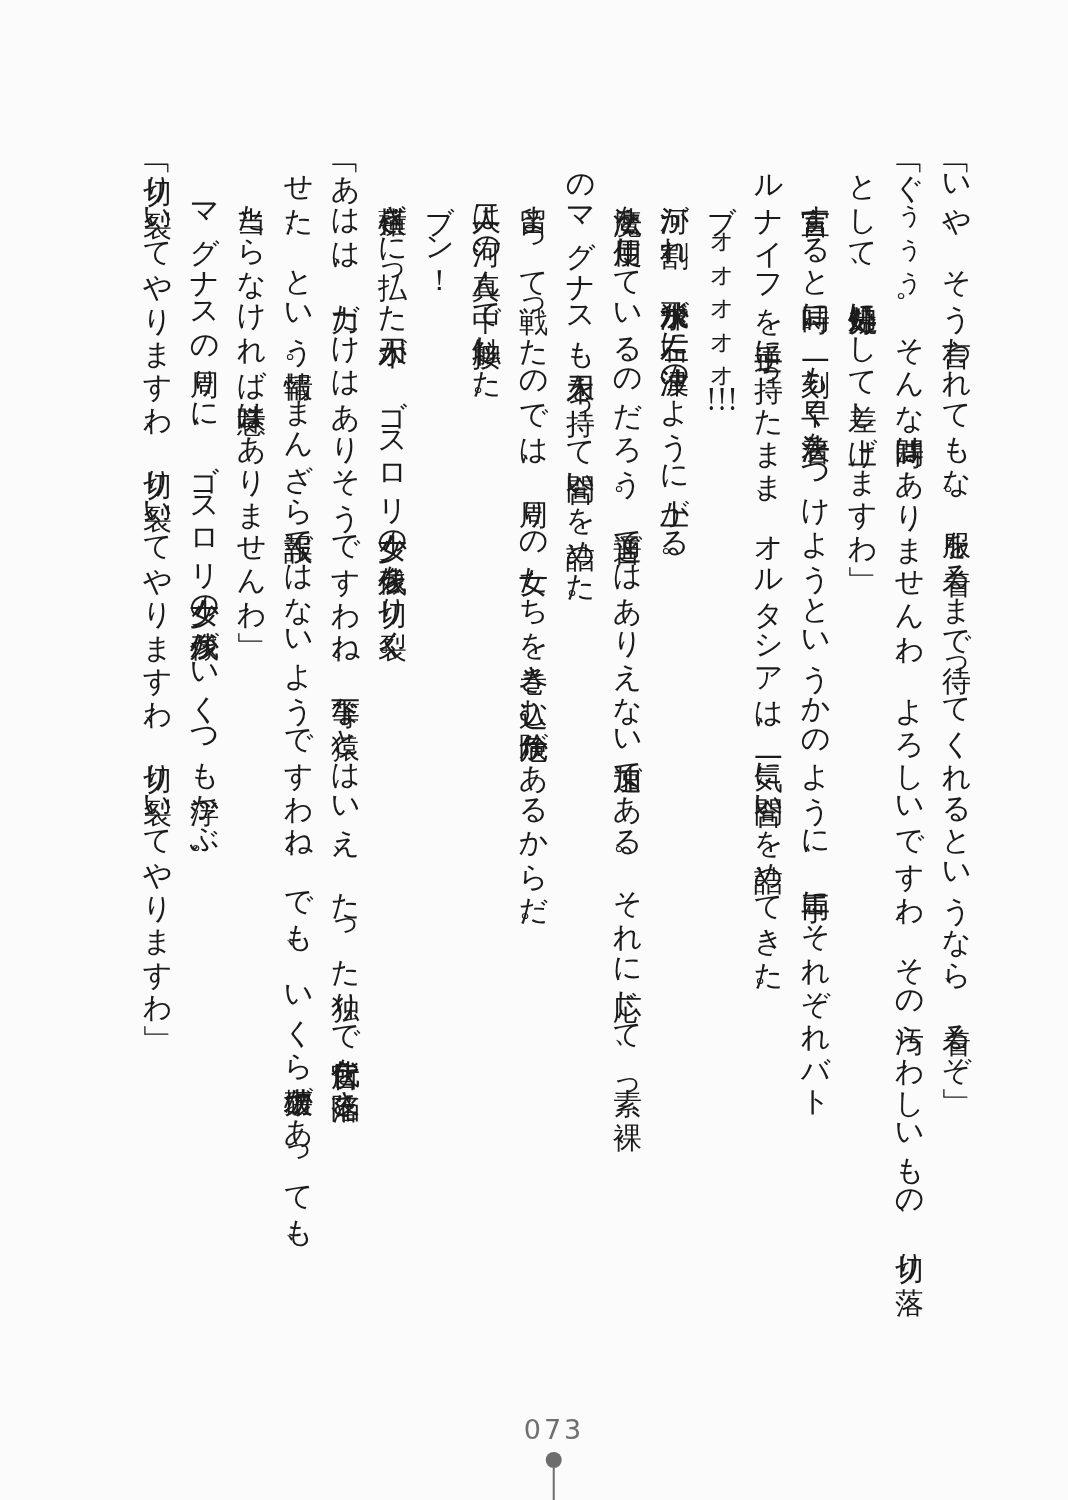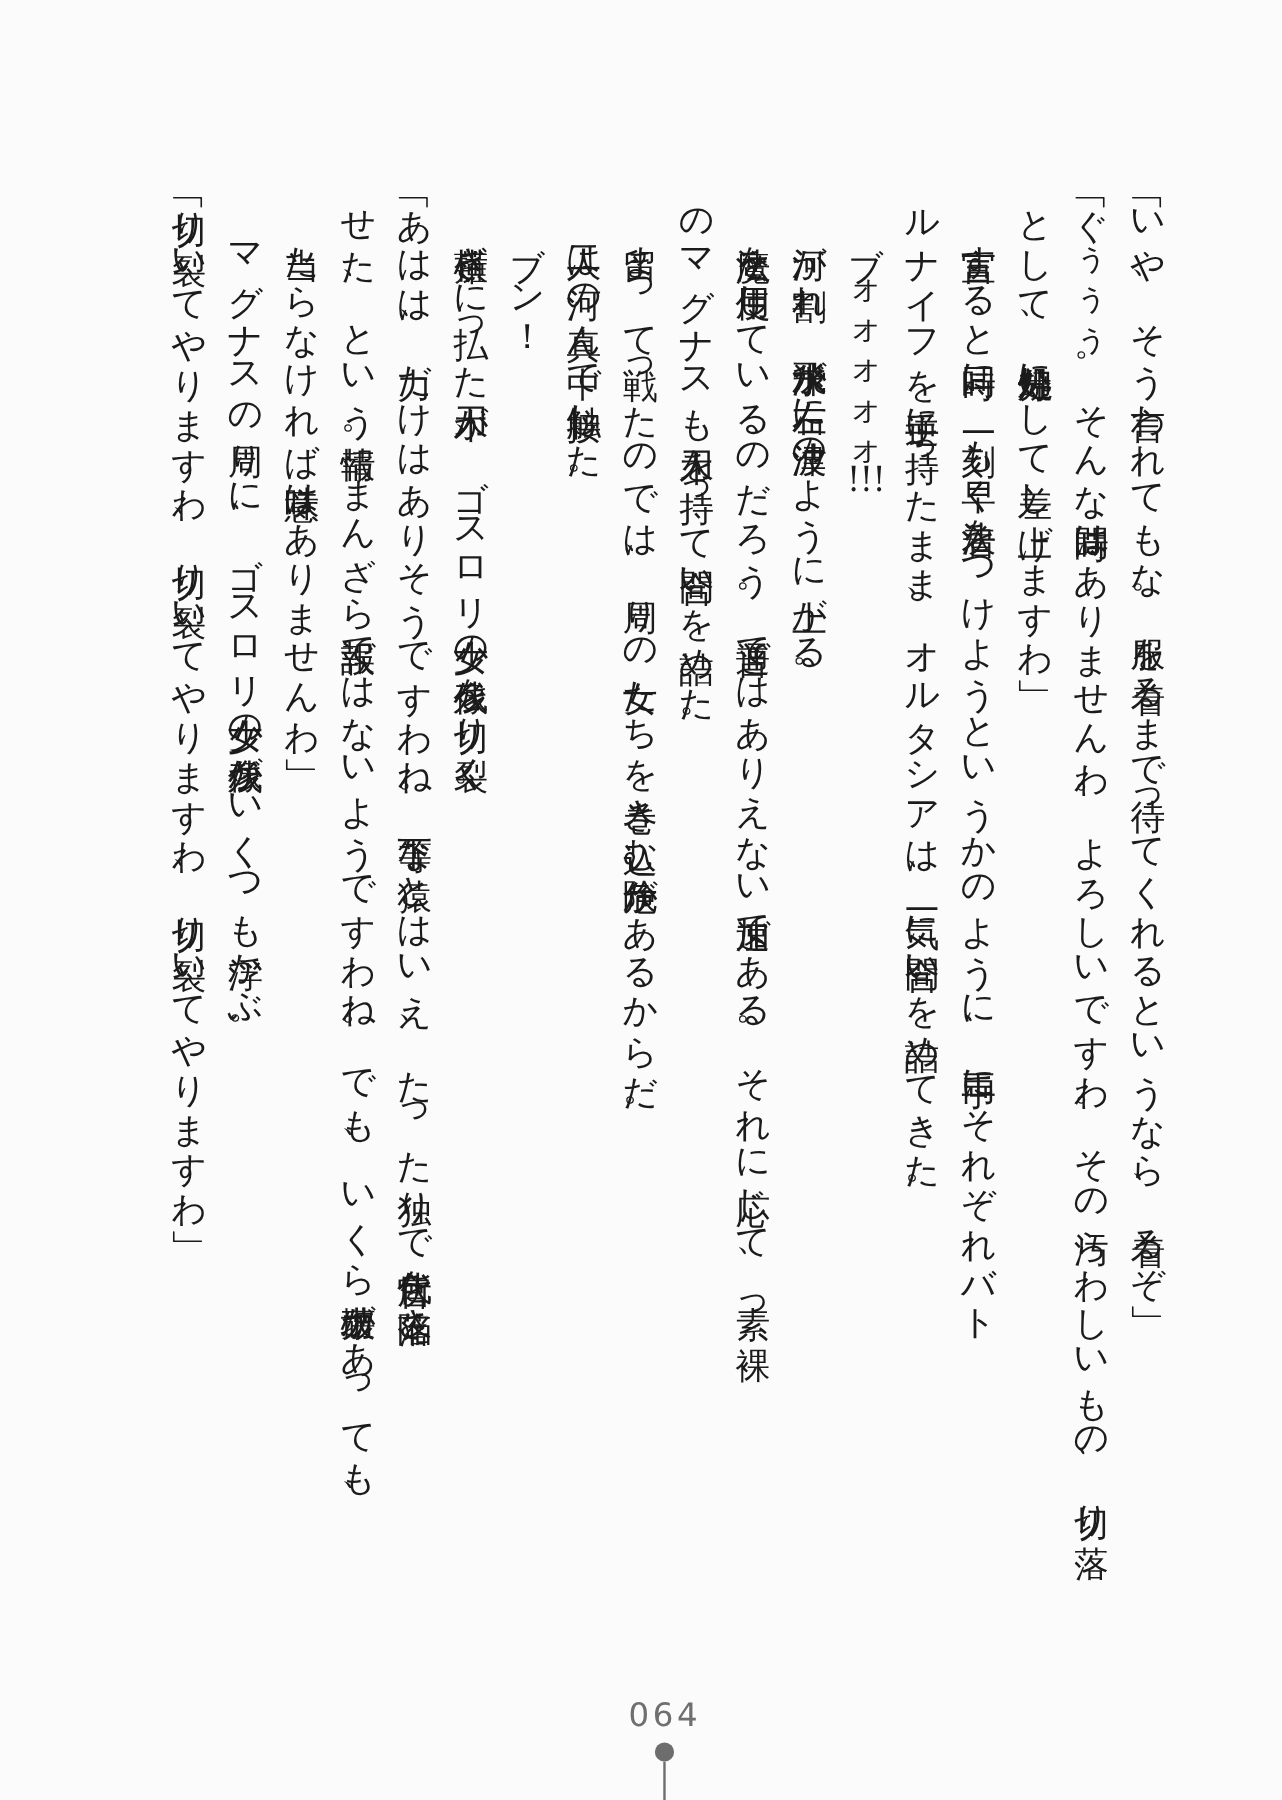--- a/index.html
+++ b/index.html
@@ -103,18 +103,18 @@
     <div class="tline">せた、という情報。まんざら誤報ではないようですわね。でも、いくら破壊力があっても、</div>
 
     <div class="tline indent">当たらなければ意味はありませんわ」</div>
 
     <div class="tline indent">マグナスの周りに、ゴスロリ少女の残像がいくつも浮かぶ。</div>
 
     <div class="tline">「切り裂いてやりますわ、切り裂いてやりますわ、切り裂いてやりますわ」</div>
   </div>
 
   <div class="pager">
-    <div class="pager-number" style="color: rgb(111, 111, 111);">064</div>
+    <div class="pager-number" style="color: rgb(111, 111, 111);">073</div>
     <div class="pager-dot" style="background: rgb(109, 109, 109);"></div>
     <div class="pager-stem" style="background: rgb(109, 109, 109);"></div>
   </div>
 
 </div>
 
 </body></html>

